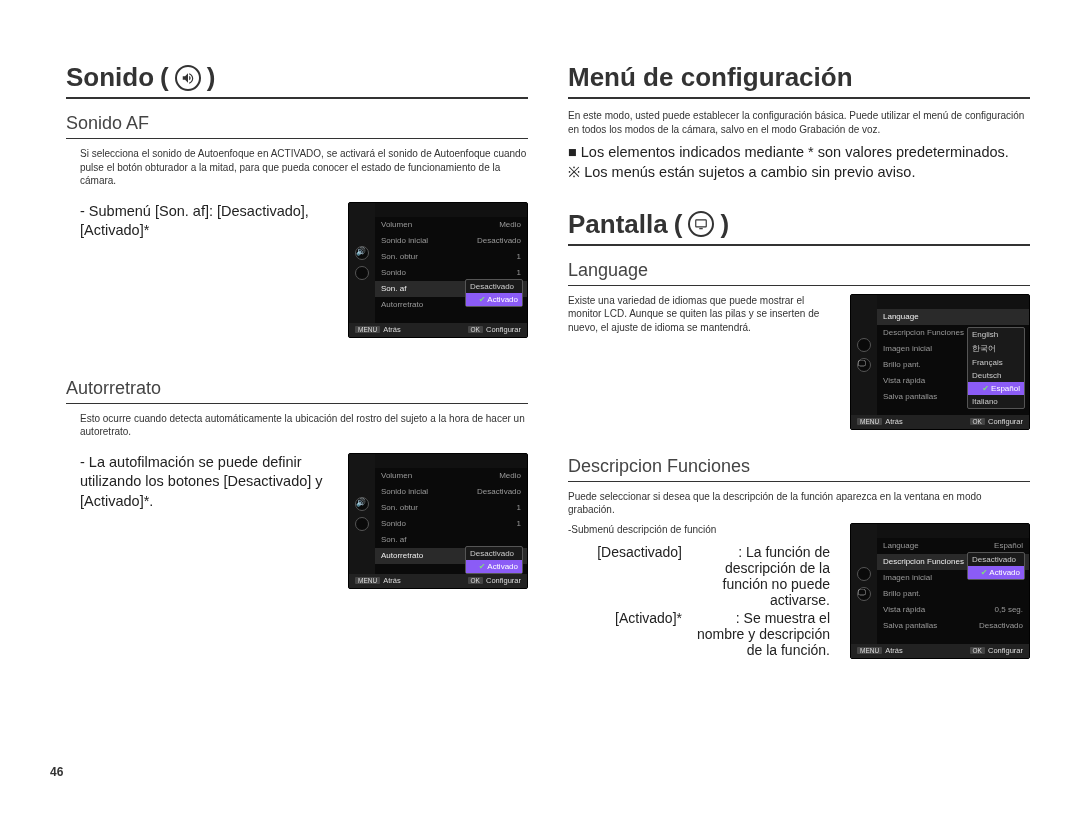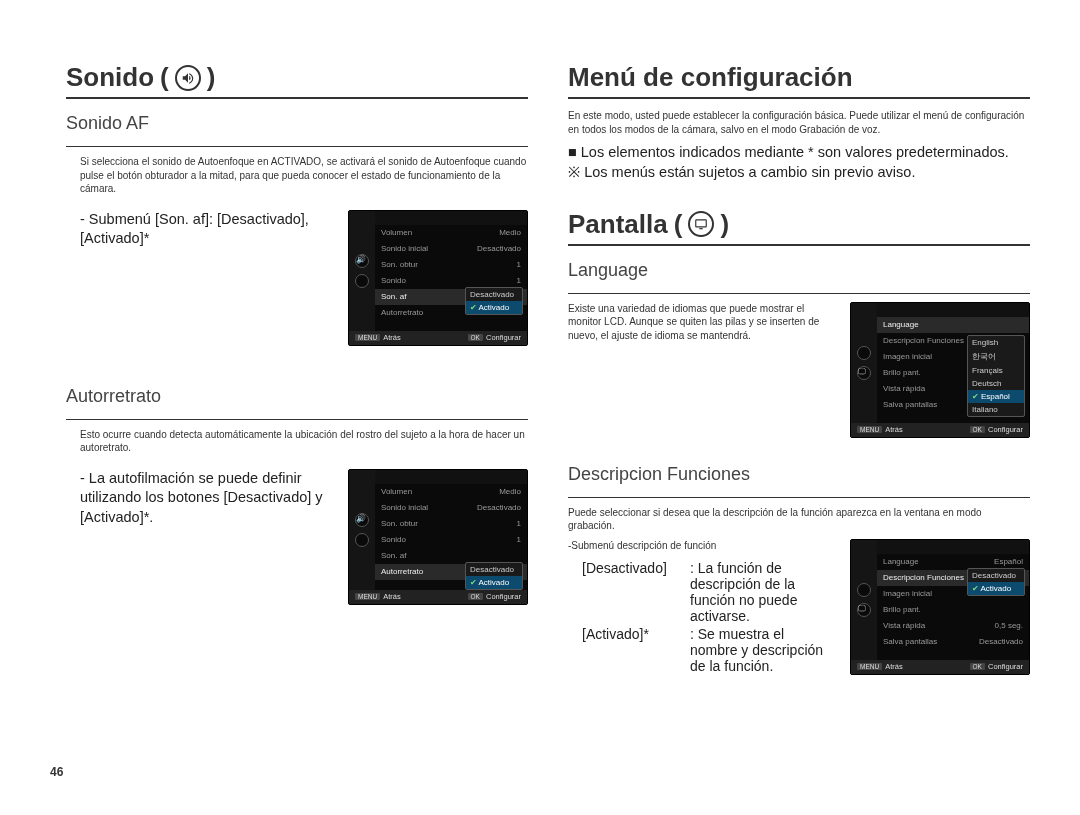--- a/index.html
+++ b/index.html
@@ -1,44 +1,44 @@
 <!DOCTYPE html>
 <html><head>
 <meta charset="utf-8">
 <style>
   * { box-sizing: border-box; margin: 0; padding: 0; }
   html, body { width: 1080px; height: 815px; background: #fff; font-family: Arial, Helvetica, sans-serif; color: #222; }
   .page { display: flex; padding: 62px 50px 20px 66px; gap: 40px; height: 100%; position: relative; }
   .col { flex: 1; }
   .h1 { font-size: 26px; font-weight: 700; color: #333; border-bottom: 2px solid #333; padding-bottom: 4px; margin-bottom: 10px; display: flex; align-items: center; gap: 6px; }
-  .h2 { font-size: 18px; font-weight: 400; color: #444; border-bottom: 1px solid #333; padding-bottom: 12px; margin-top: 14px; margin-bottom: 8px; }
+  .h2 { font-size: 18px; font-weight: 400; color: #444; border-bottom: 1px solid #333; padding-bottom: 4px; margin-top: 14px; margin-bottom: 8px; }
   .body { font-size: 10px; line-height: 1.35; color: #333; }
   .indent { padding-left: 14px; }
   .sub-row { display: flex; gap: 20px; margin-top: 14px; }
   .sub-text { flex: 1; font-size: 14.5px; line-height: 1.35; }
   .pagenum { position: absolute; left: 50px; bottom: 36px; font-size: 12px; font-weight: 700; color: #333; }
   .icon-circle { display:inline-flex; align-items:center; justify-content:center; width:26px; height:26px; border:2px solid #333; border-radius:50%; font-size:14px; }
 
   
   .lcd { width: 180px; height: 136px; background:#0a0a0a; border:1px solid #000; border-radius:2px; color:#cfcfcf; font-size:8px; position:relative; flex-shrink:0; }
   .lcd .bar { position:absolute; top:0; left:26px; right:0; height:14px; background:#111; }
   .lcd .side { position:absolute; top:0; left:0; width:26px; bottom:14px; background:#151515; display:flex; flex-direction:column; align-items:center; justify-content:center; gap:6px; }
   .lcd .side .dot { width:14px; height:14px; border-radius:50%; background:#0a0a0a; border:1px solid #555; }
   .lcd .list { position:absolute; top:14px; left:26px; right:0; bottom:14px; }
   .lcd .row { display:flex; justify-content:space-between; padding:2px 6px; color:#999; height:16px; align-items:center; }
   .lcd .row.sel { background:#2a2a2a; color:#eee; }
   .lcd .opt { position:absolute; right:4px; width:58px; border:1px solid #555; border-radius:2px; background:#1a1a1a; }
   .lcd .opt div { padding:2px 4px; font-size:8px; color:#ccc; }
-  .lcd .opt .chk { background:#0c4a6e; color:#fff; }
+  .lcd .opt .chk { background:#8b5cf6; color:#fff;text-align:right; }
   .lcd .opt .chk::before { content:"✔ "; color:#7fdc7f; }
   .lcd .foot { position:absolute; left:0; right:0; bottom:0; height:14px; background:#222; display:flex; justify-content:space-between; align-items:center; padding:0 6px; font-size:7.5px; color:#ddd; }
   .lcd .foot .btn { background:#444; padding:0 3px; border-radius:1px; margin-right:3px; font-size:6.5px; }
 
   .defs { margin-top: 8px; font-size: 14px; }
-  .defs .drow { display:flex; gap: 8px; margin-bottom: 2px; }
+  .defs .drow { display:flex; gap: 8px; margin-bottom: 2px; text-align: right; }
   .defs .dk { width: 100px; flex-shrink:0; }
   .defs .dd { flex:1; }
 
   ul.bullets { list-style: none; padding-left: 0; margin-top:6px; }
   ul.bullets li { font-size:14.5px; line-height:1.4; padding-left:18px; text-indent:-18px; }
 </style>
 </head>
 <body>
 
 <div class="page">

